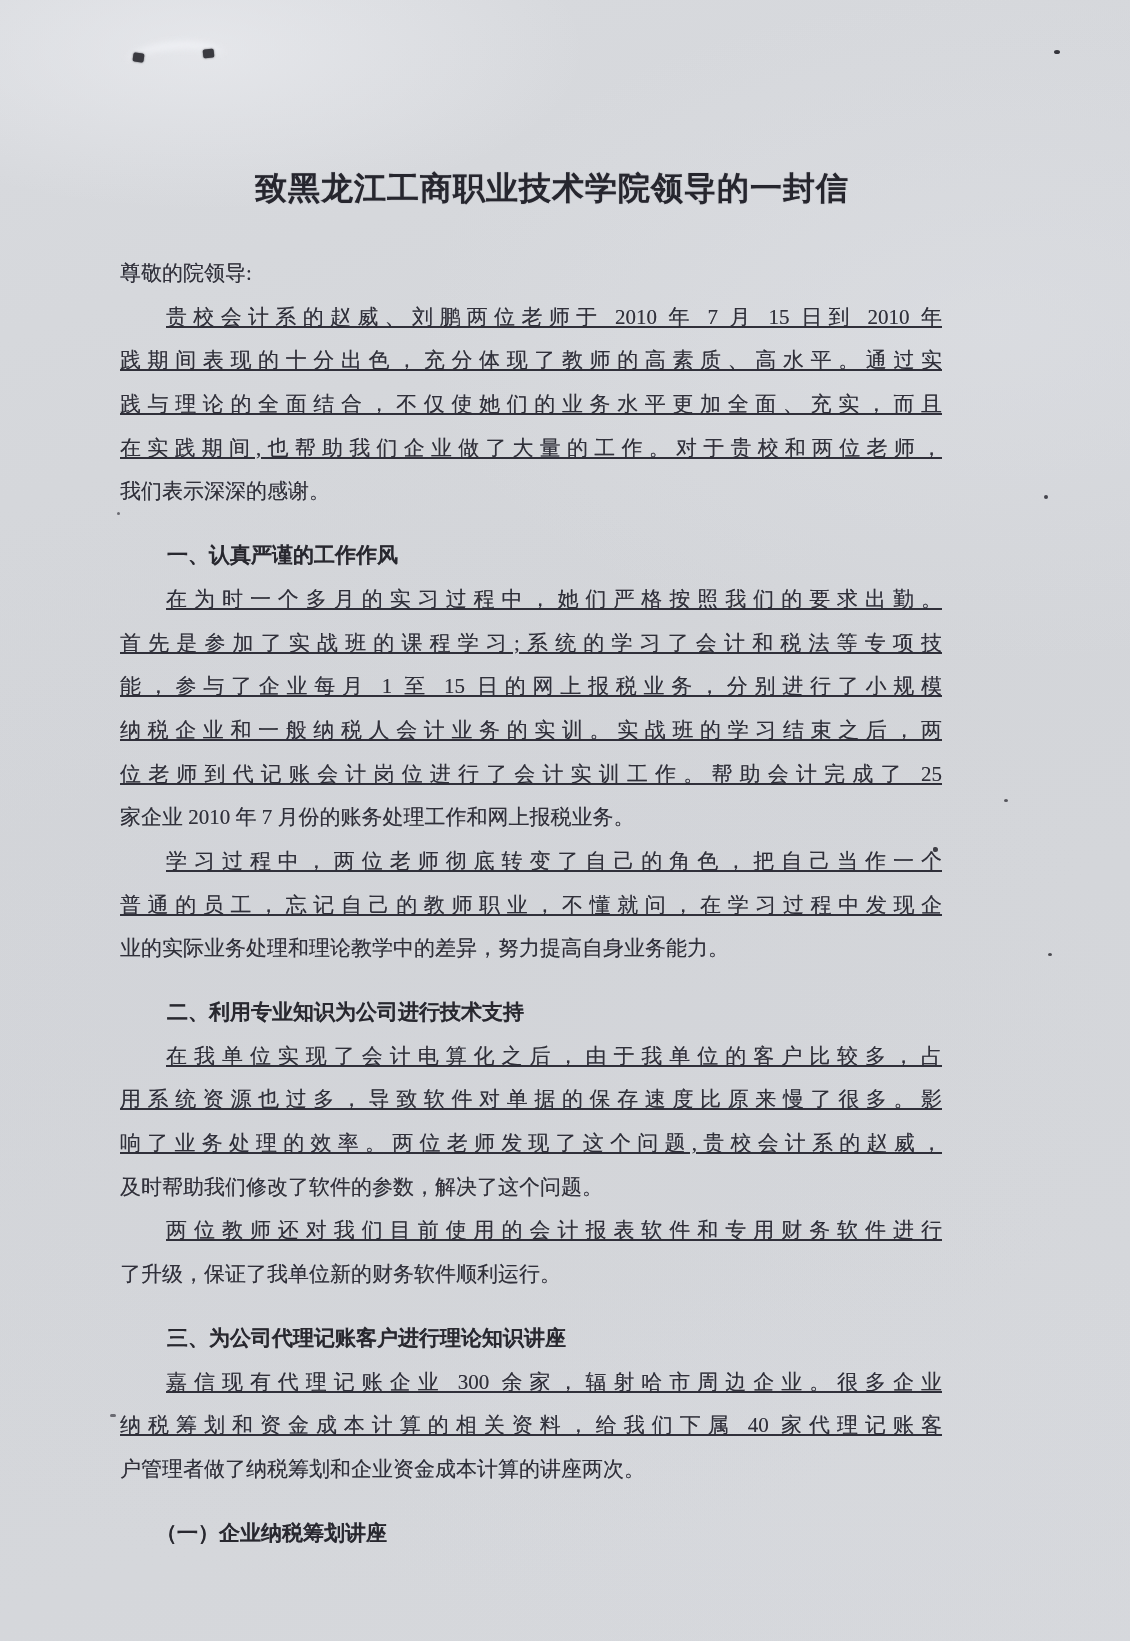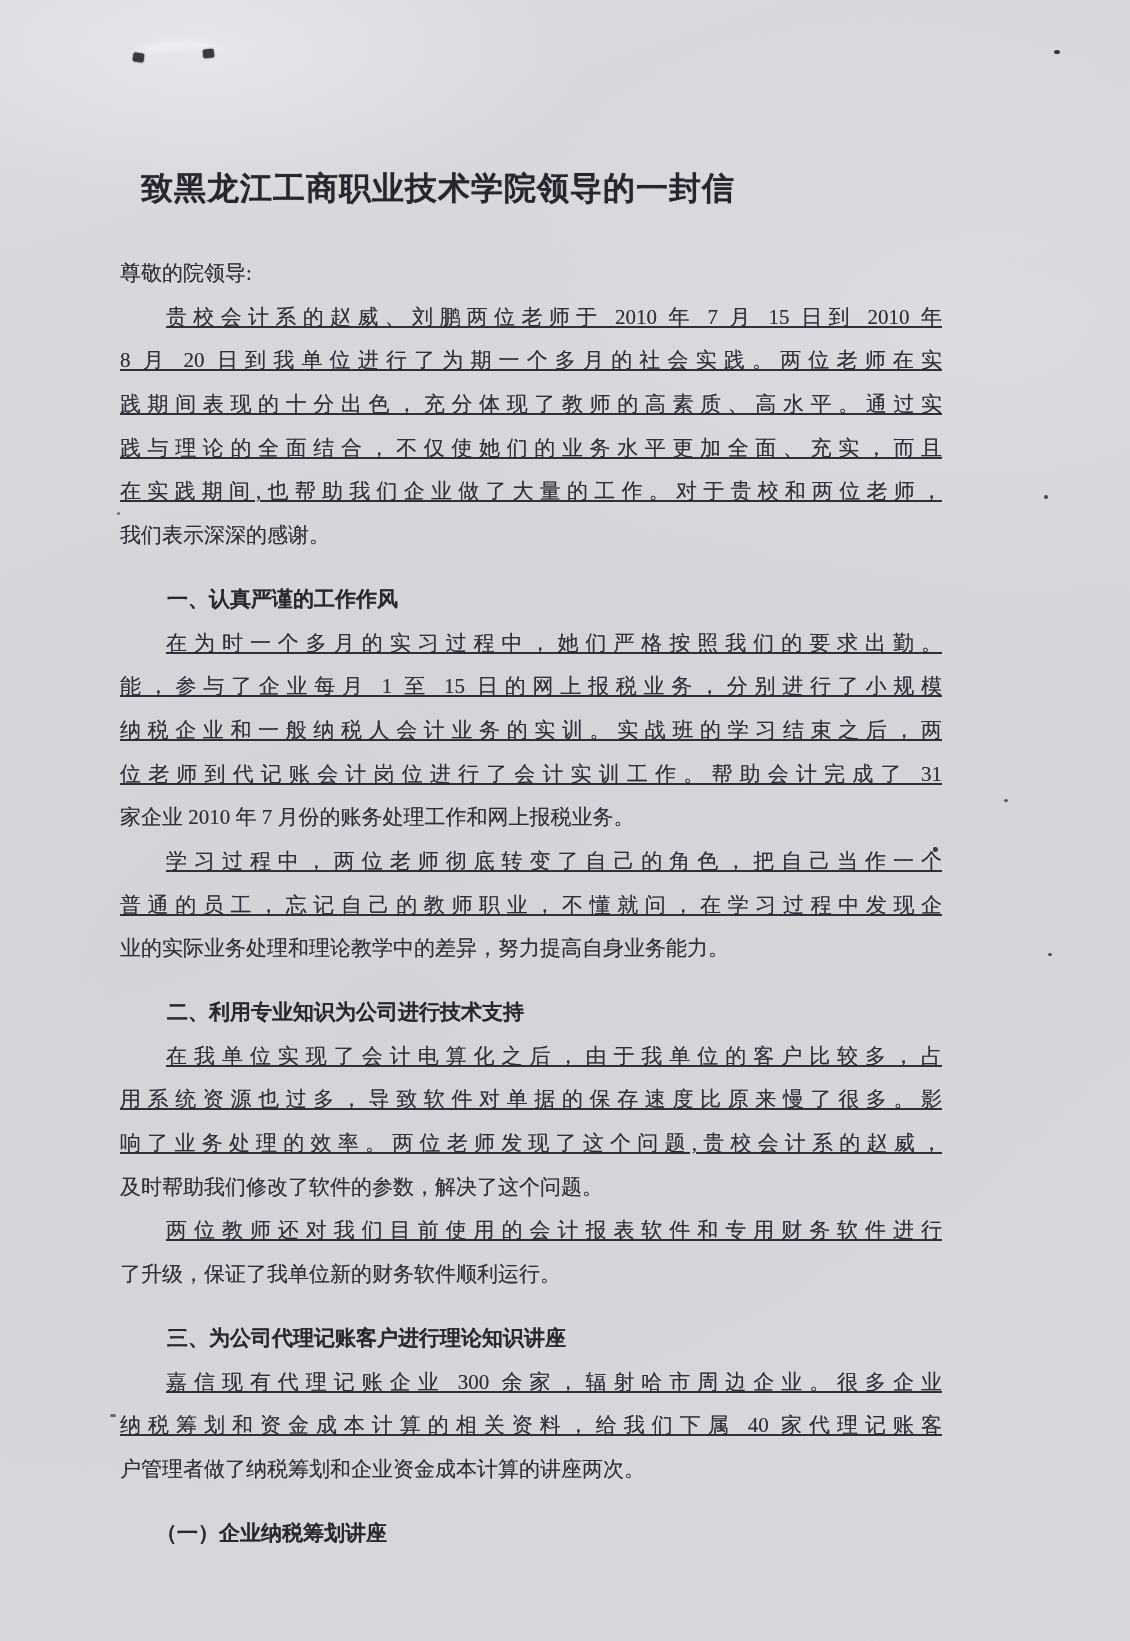--- a/index.html
+++ b/index.html
@@ -12,20 +12,21 @@
       radial-gradient(ellipse 620px 260px at 18% 3%, rgba(238,239,243,0.60), rgba(238,239,243,0) 62%),
       radial-gradient(ellipse 900px 520px at 88% 20%, rgba(224,226,231,0.45), rgba(224,226,231,0) 65%),
       radial-gradient(ellipse 1000px 800px at 35% 62%, rgba(209,211,216,0.55), rgba(209,211,216,0) 72%),
       radial-gradient(ellipse 700px 420px at 75% 90%, rgba(215,217,222,0.5), rgba(215,217,222,0) 70%),
       linear-gradient(162deg, #d8dade 0%, #d3d5d9 42%, #d6d8dc 100%);
     font-family:"Liberation Serif","DejaVu Serif",serif;
   }
   .title{
     position:absolute;
     left:141px;top:168px;width:822px;
+    text-align:center;
     font-family:"DejaVu Sans","Liberation Sans",sans-serif;
     font-weight:700;
     font-size:32px;line-height:40px;
     letter-spacing:1px;
     color:#26262e;
     text-shadow:0 0 1px rgba(40,40,50,.45);
   }
   .body-block{
     position:absolute;
     left:120px;top:252px;width:822px;
@@ -89,30 +90,30 @@
   <div class="speck k3"></div>
   <div class="speck k4"></div>
   <div class="speck k5"></div>
   <div class="speck k6"></div>
   <div class="speck k7"></div>
 
   <div class="title">致黑龙江工商职业技术学院领导的一封信</div>
   <div class="body-block">
       <div class="line salutation">尊敬的院领导:</div>
       <div class="line body fill indent">贵校会计系的赵威、刘鹏两位老师于 2010 年 7 月 15 日到 2010 年</div>
-      <div class="line body fill">8 月 20 日到我单位进行了为期一个多月的社会实践。两位老师在实</div>
       <div class="line body fill">践期间表现的十分出色，充分体现了教师的高素质、高水平。通过实</div>
       <div class="line body fill">践与理论的全面结合，不仅使她们的业务水平更加全面、充实，而且</div>
       <div class="line body fill">在实践期间,也帮助我们企业做了大量的工作。对于贵校和两位老师，</div>
       <div class="line body">我们表示深深的感谢。</div>
       <div class="line heading">一、认真严谨的工作作风</div>
       <div class="line body fill indent">在为时一个多月的实习过程中，她们严格按照我们的要求出勤。</div>
+      <div class="line body fill">首先是参加了实战班的课程学习;系统的学习了会计和税法等专项技</div>
       <div class="line body fill">能，参与了企业每月 1 至 15 日的网上报税业务，分别进行了小规模</div>
       <div class="line body fill">纳税企业和一般纳税人会计业务的实训。实战班的学习结束之后，两</div>
-      <div class="line body fill">位老师到代记账会计岗位进行了会计实训工作。帮助会计完成了 31</div>
+      <div class="line body fill">位老师到代记账会计岗位进行了会计实训工作。帮助会计完成了 25</div>
       <div class="line body">家企业 2010 年 7 月份的账务处理工作和网上报税业务。</div>
       <div class="line body fill indent">学习过程中，两位老师彻底转变了自己的角色，把自己当作一个</div>
       <div class="line body fill">普通的员工，忘记自己的教师职业，不懂就问，在学习过程中发现企</div>
       <div class="line body">业的实际业务处理和理论教学中的差异，努力提高自身业务能力。</div>
       <div class="line heading">二、利用专业知识为公司进行技术支持</div>
       <div class="line body fill indent">在我单位实现了会计电算化之后，由于我单位的客户比较多，占</div>
       <div class="line body fill">用系统资源也过多，导致软件对单据的保存速度比原来慢了很多。影</div>
       <div class="line body fill">响了业务处理的效率。两位老师发现了这个问题,贵校会计系的赵威，</div>
       <div class="line body">及时帮助我们修改了软件的参数，解决了这个问题。</div>
       <div class="line body fill indent">两位教师还对我们目前使用的会计报表软件和专用财务软件进行</div>

